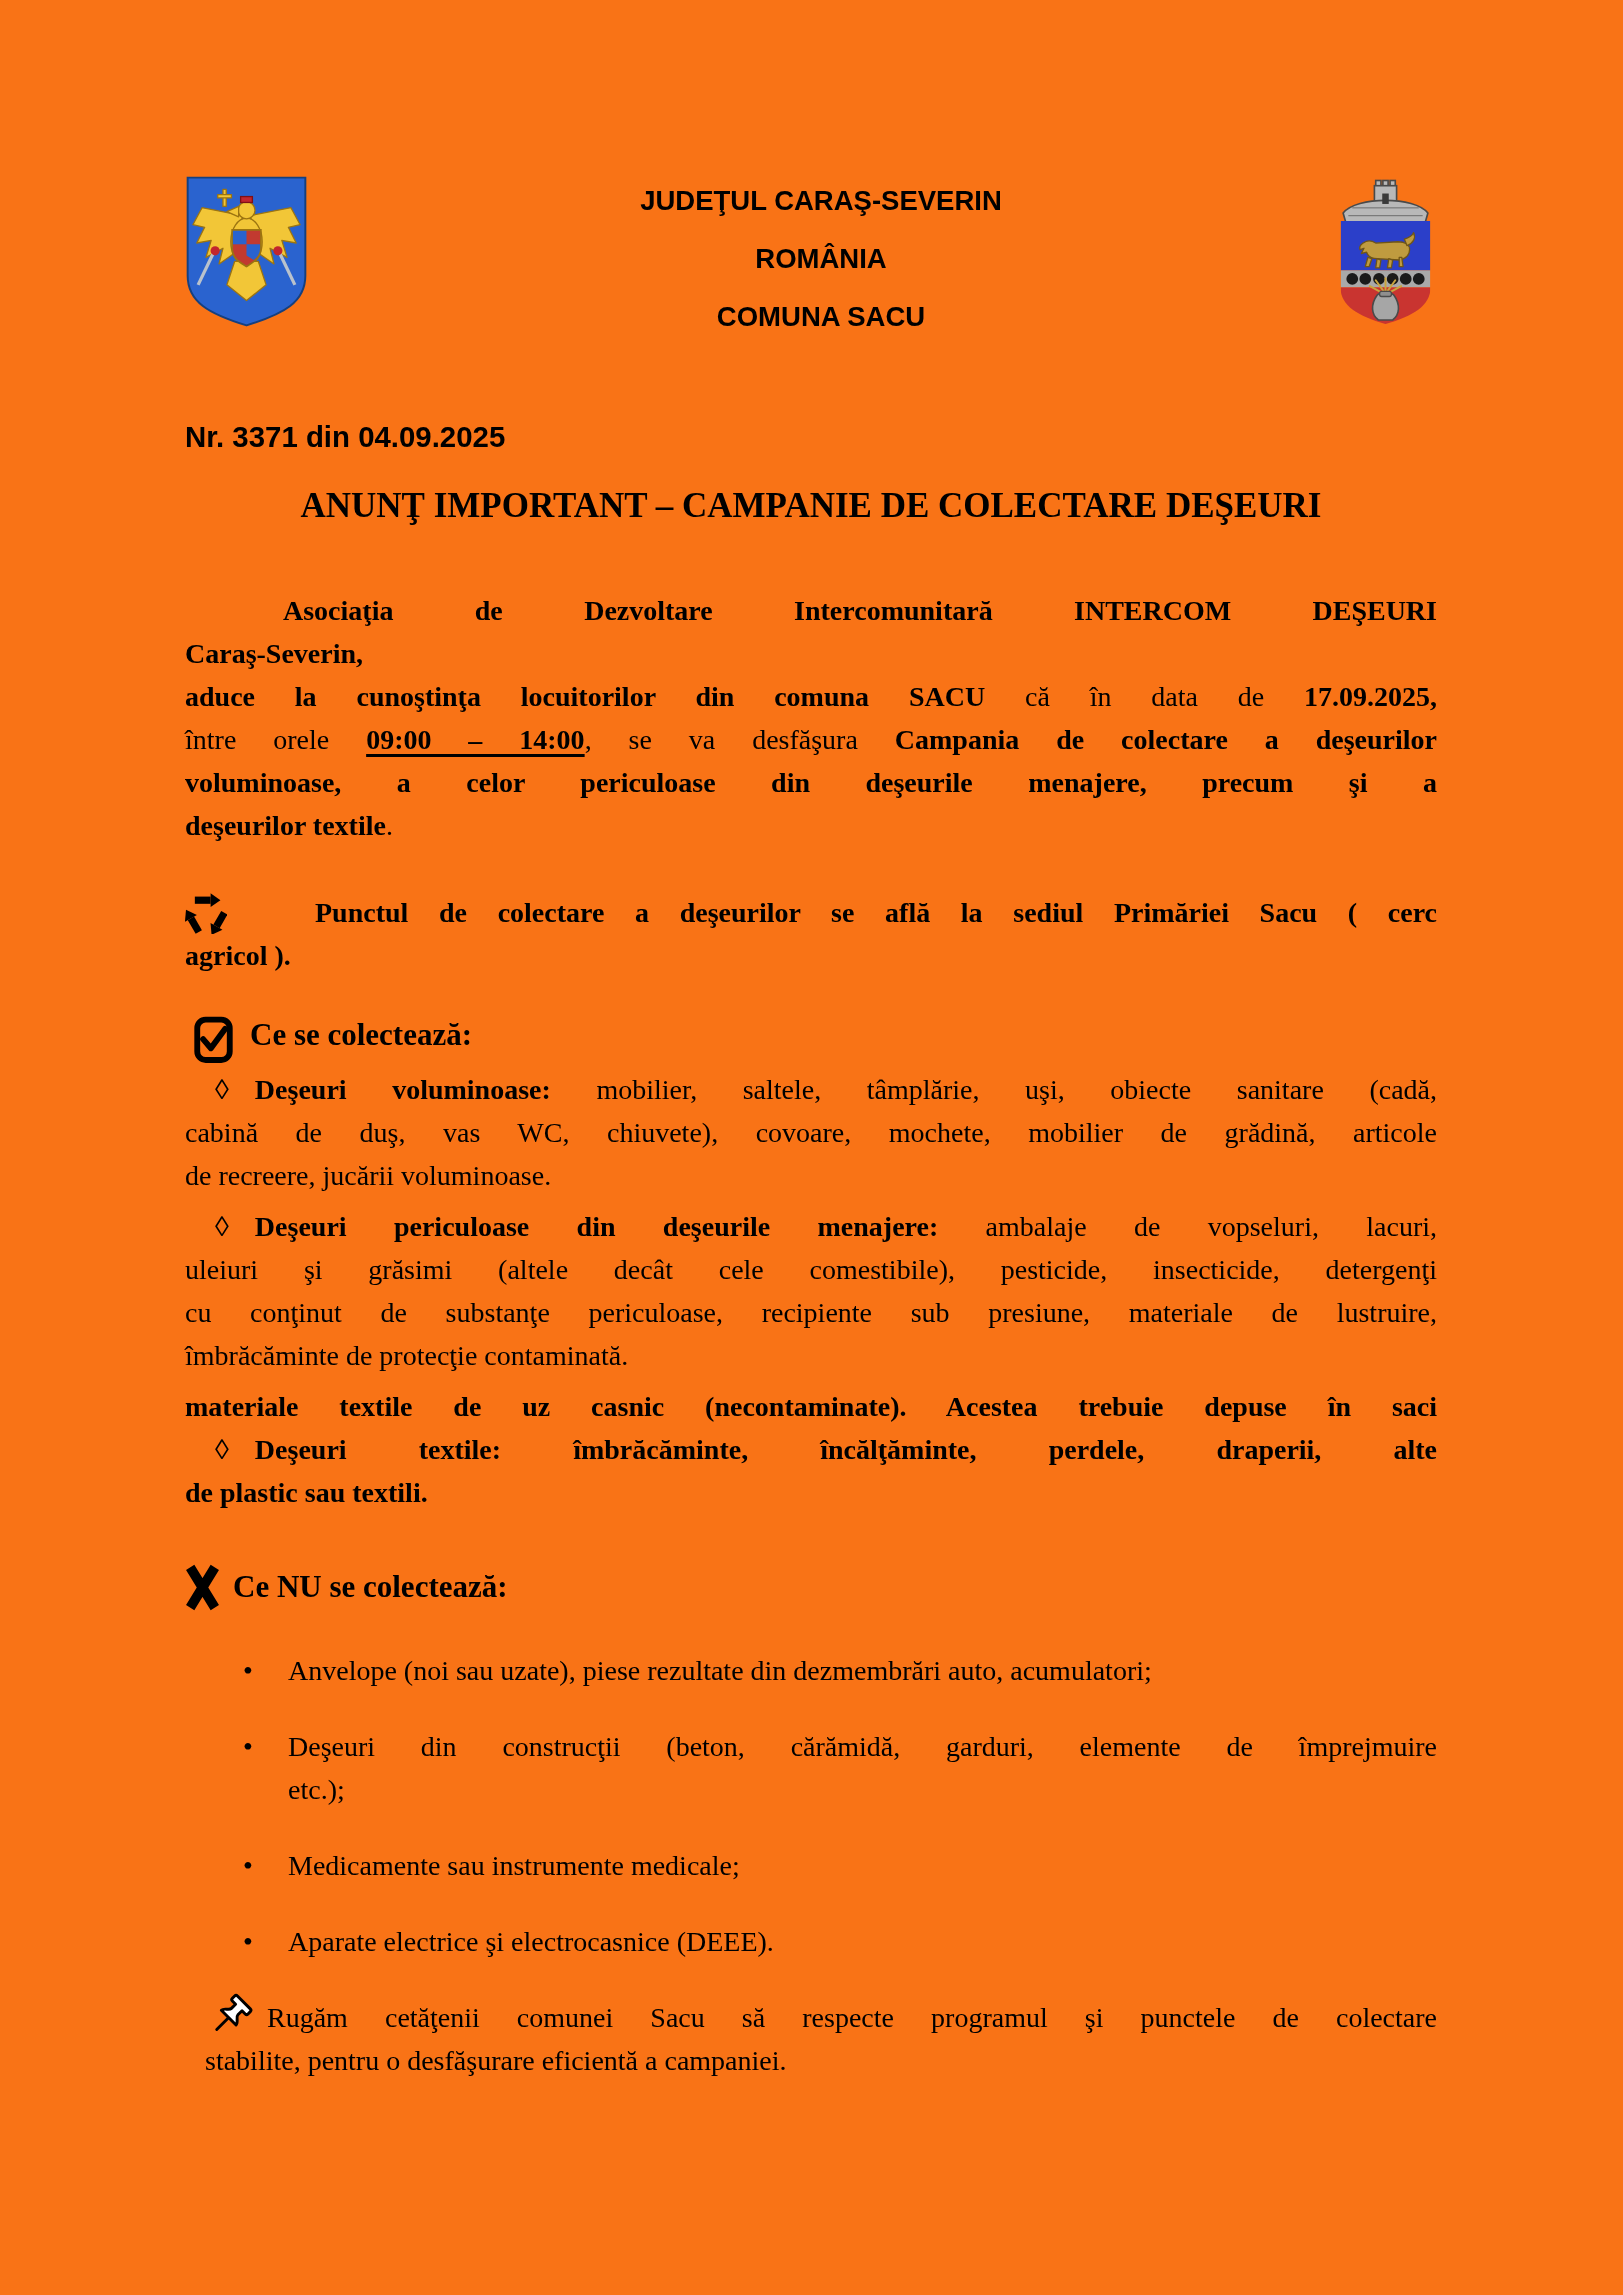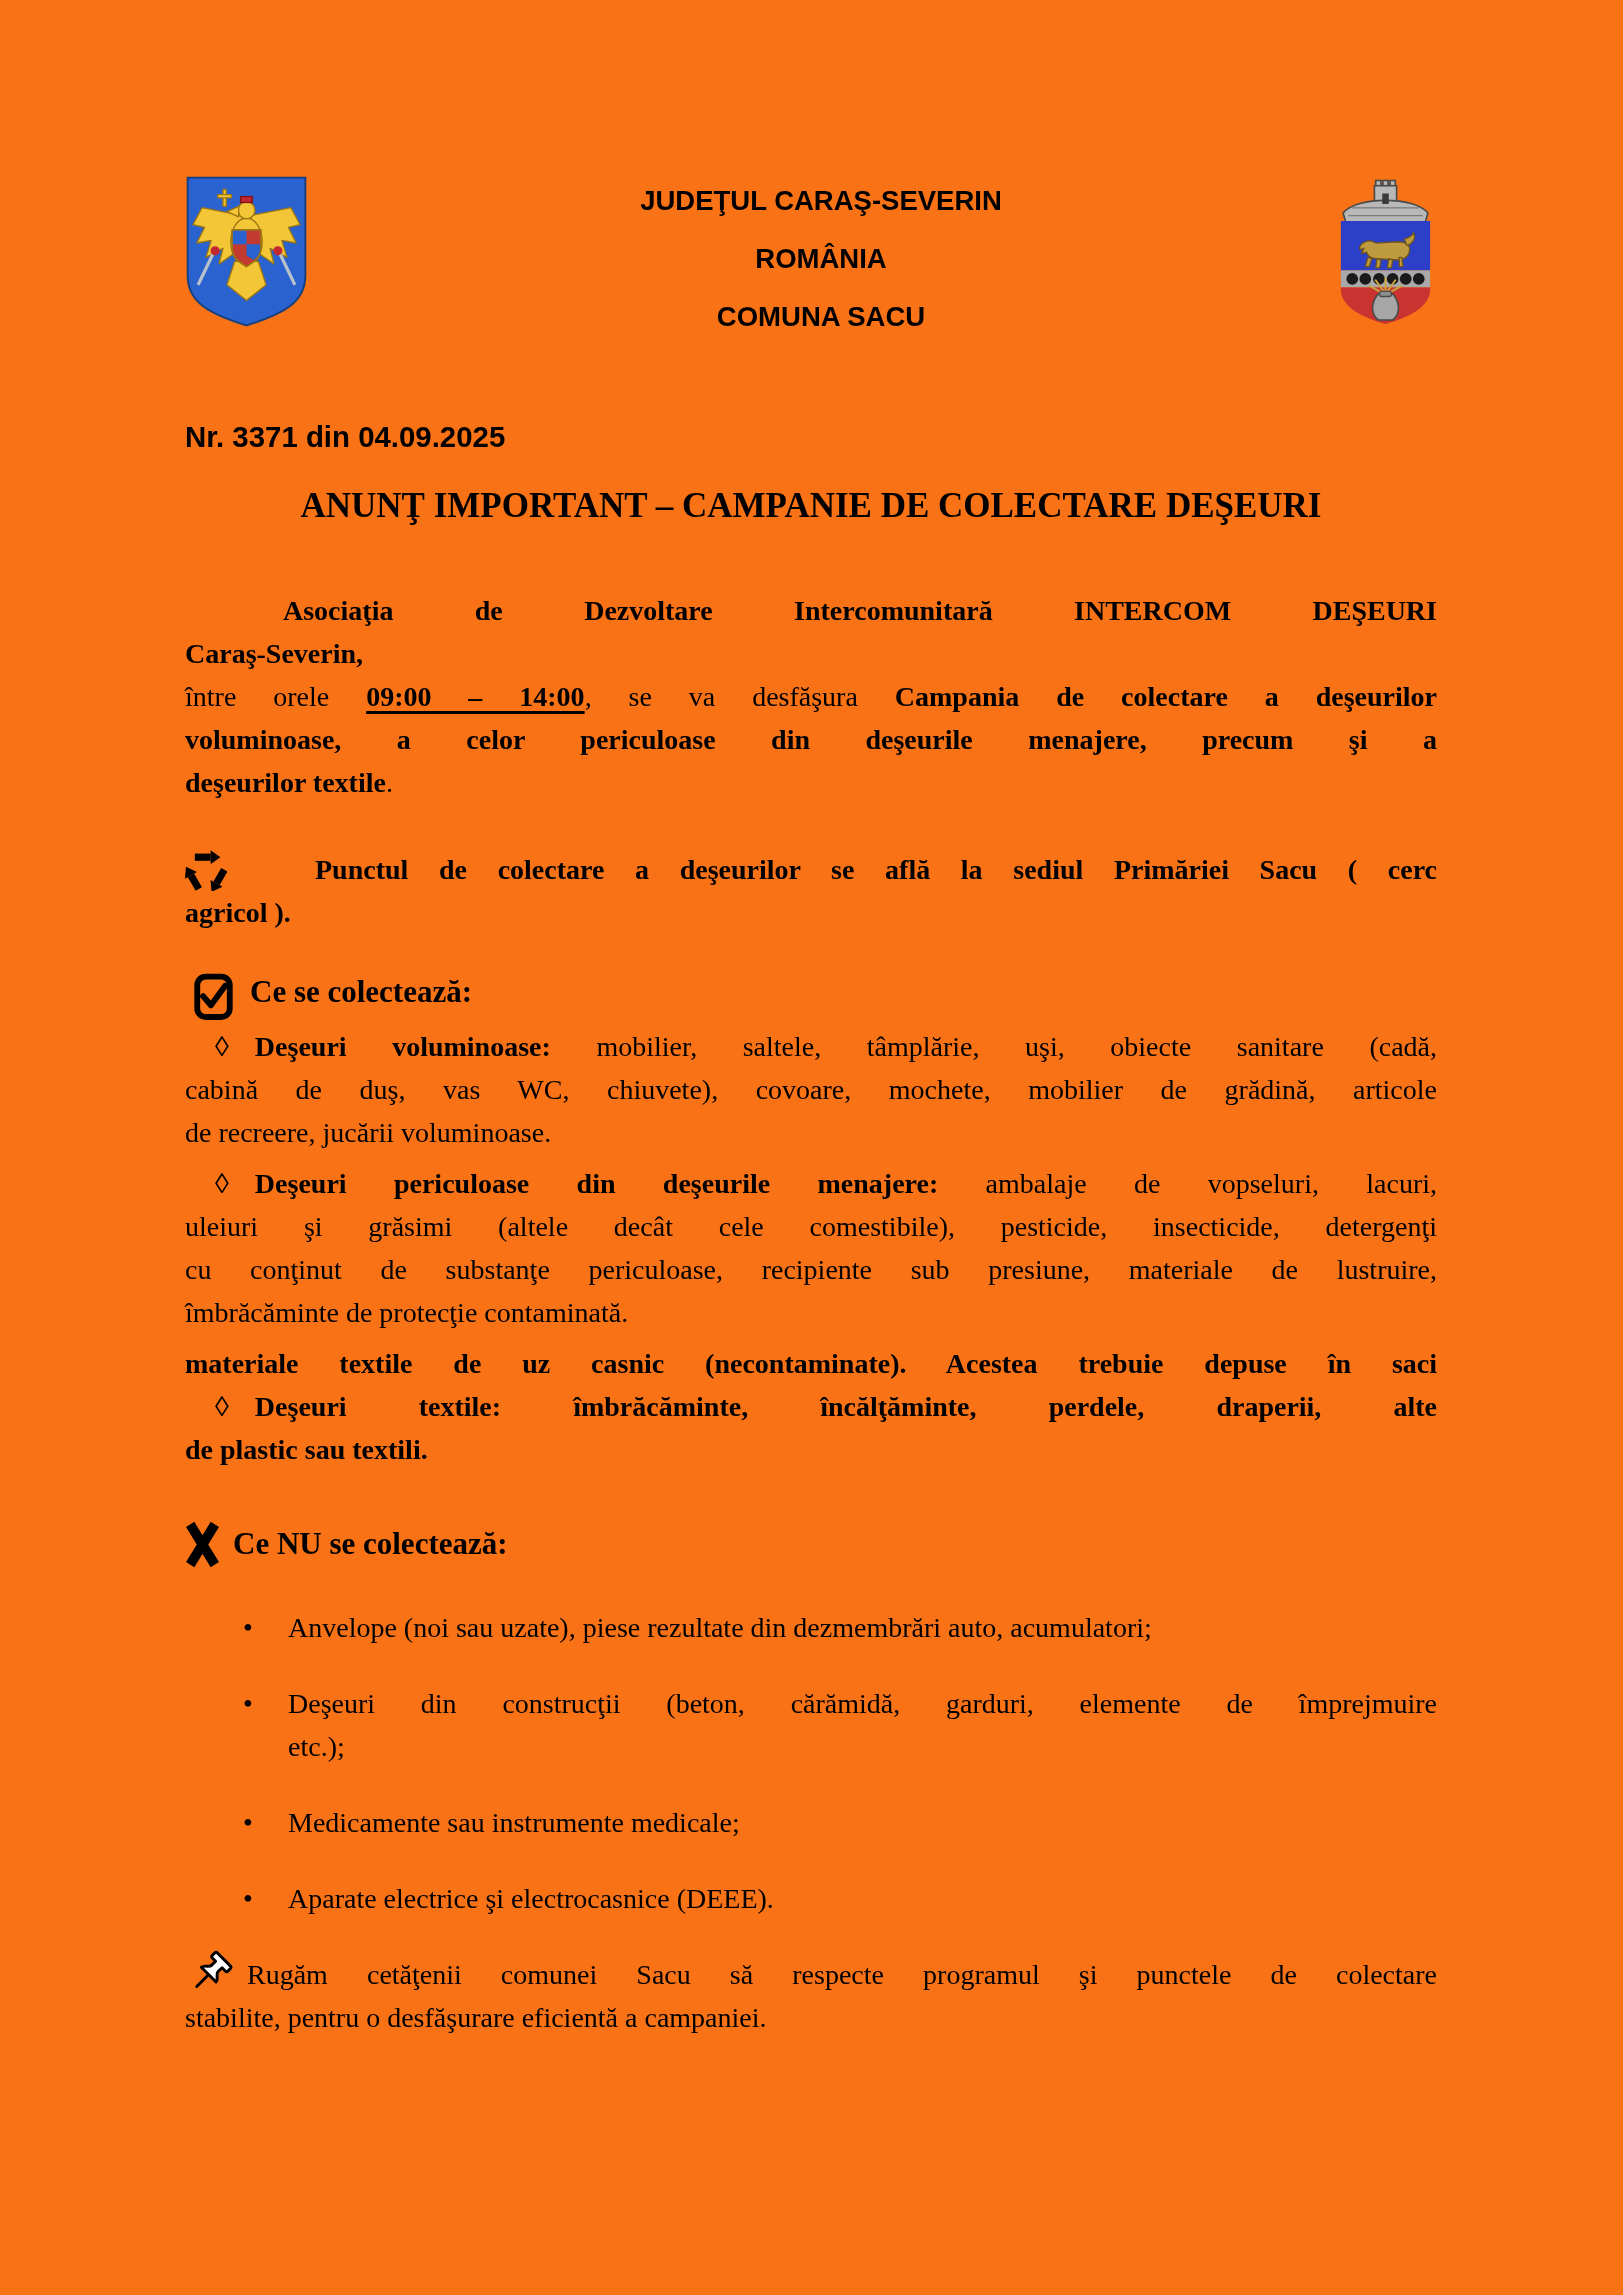--- a/index.html
+++ b/index.html
@@ -29,21 +29,21 @@
   .cheading{margin-top:34px;position:relative;padding-left:65px;
             font-weight:bold;font-size:31px;line-height:47px;}
   .nheading{margin-top:48px;position:relative;padding-left:48px;
             font-weight:bold;font-size:31px;line-height:50px;}
   .bulky{margin-top:10.5px;}
   .hazard{margin-top:7.9px;}
   .textile{margin-top:7.9px;}
   .nlist{margin-top:37px;}
   .bitem{position:relative;padding-left:103px;margin-bottom:33px;}
   .bitem .bullet{position:absolute;left:58px;top:0;font-size:28px;line-height:43px;}
-  .closing{margin-top:6.5px;position:relative;}
+  .closing{margin-top:6.5px;position:relative;margin-left:20px;}
   .icon-abs{position:absolute;left:0;}
   #recycleIcon{top:1.3px;}
   #checkIcon{top:2.6px;left:9.2px;}
   #xIcon{top:0px;}
   #pinIcon{top:-7.9px;}
 </style>
 </head>
 <body>
 
 <div class="page">
@@ -134,20 +134,21 @@
       </div>
     </div>
 
     <div class="nr">Nr. 3371 din 04.09.2025</div>
 
     <div class="title">ANUNŢ IMPORTANT – CAMPANIE DE COLECTARE DEŞEURI</div>
 
     <div class="para intro">
         <div class="tline j ind"><span class="b">Asociaţia de Dezvoltare Intercomunitară INTERCOM DEŞEURI</span></div>
         <div class="tline"><span class="b">Caraş-Severin,</span></div>
+        <div class="tline j"><span class="b">aduce la cunoştinţa locuitorilor din comuna SACU</span><span> că în data de </span><span class="b">17.09.2025,</span></div>
         <div class="tline j"><span>între orele </span><span class="b u">09:00 – 14:00</span><span>, se va desfăşura </span><span class="b">Campania de colectare a deşeurilor</span></div>
         <div class="tline j"><span class="b">voluminoase, a celor periculoase din deşeurile menajere, precum şi a</span></div>
         <div class="tline"><span class="b">deşeurilor textile</span><span>.</span></div>
       </div>
 
     <div class="para cpoint">
       <span class="icon-abs" id="recycleIcon">
         <svg width="42" height="42" viewBox="0 0 64 64">
           <g fill="#000">
             <g transform="translate(32,35)">

